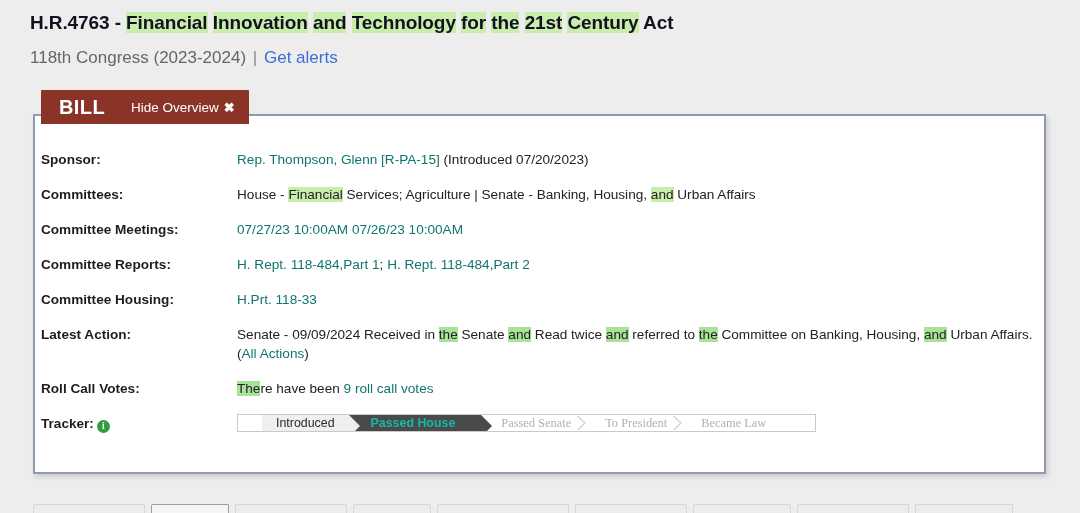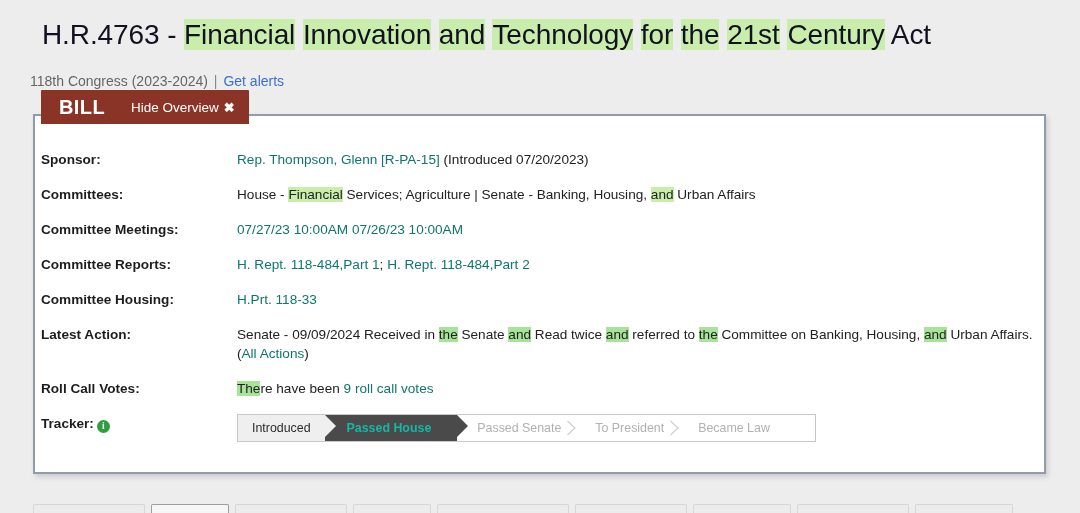--- a/index.html
+++ b/index.html
@@ -15,34 +15,34 @@
     color: #222;
     overflow: hidden;
     position: relative;
   }
 
   
   #page-header {
     padding: 8px 0 0 30px;
   }
   #bill-title {
-    font-size: 28px;
-    font-weight: normal;
+    font-size: 19px;
+    font-weight: bold;
     color: #111122;
     line-height: 30px;
     letter-spacing: -0.1px;
-    margin: 12px;
+    margin: 0;
     white-space: nowrap;
   }
   #bill-title .hl {
     background: #c9edaa;
   }
   #subtitle-line {
-    margin-top: 23px;
-    font-size: 14px;
+    margin-top: 12px;
+    font-size: 17px;
     color: #666666;
     line-height: 16px;
   }
   #subtitle-line a {
     color: #3b6fd4;
     text-decoration: none;
   }
   .pipe-sep { color: #888; padding: 0 2px; }
 
   
@@ -137,24 +137,25 @@
     margin-left: 3px;
   }
 
   
   #tracker-row td { padding-bottom: 0; }
   #tracker {
     display: flex;
     align-items: flex-start;
     border: 1px solid #c9c9c9;
     background: #ffffff;
-    height: 28px;
+    height: 18px;
     width: 579px;
     position: relative;
     overflow: hidden;
+    padding-left: 24px;
   }
   .tr-step {
     position: relative;
     display: flex;
     align-items: center;
     justify-content: center;
     font-size: 12.4px;
     white-space: nowrap;
     padding: 0 14px;
     flex: 0 0 auto;
@@ -169,20 +170,21 @@
     color: #14b8a6;
     font-weight: bold;
     padding-left: 22px;
     padding-right: 26px;
   }
   .tr-step.todo {
     background: #ffffff;
     color: #b1b1b1;
     padding-left: 20px;
     padding-right: 14px;
+    font-family: Liberation Serif, serif;
   }
   
   .tr-step.done::after,
   .tr-step.current::after {
     content: "";
     position: absolute;
     right: -11px;
     top: 0;
     width: 0; height: 0;
     border-top: 11px solid transparent;

